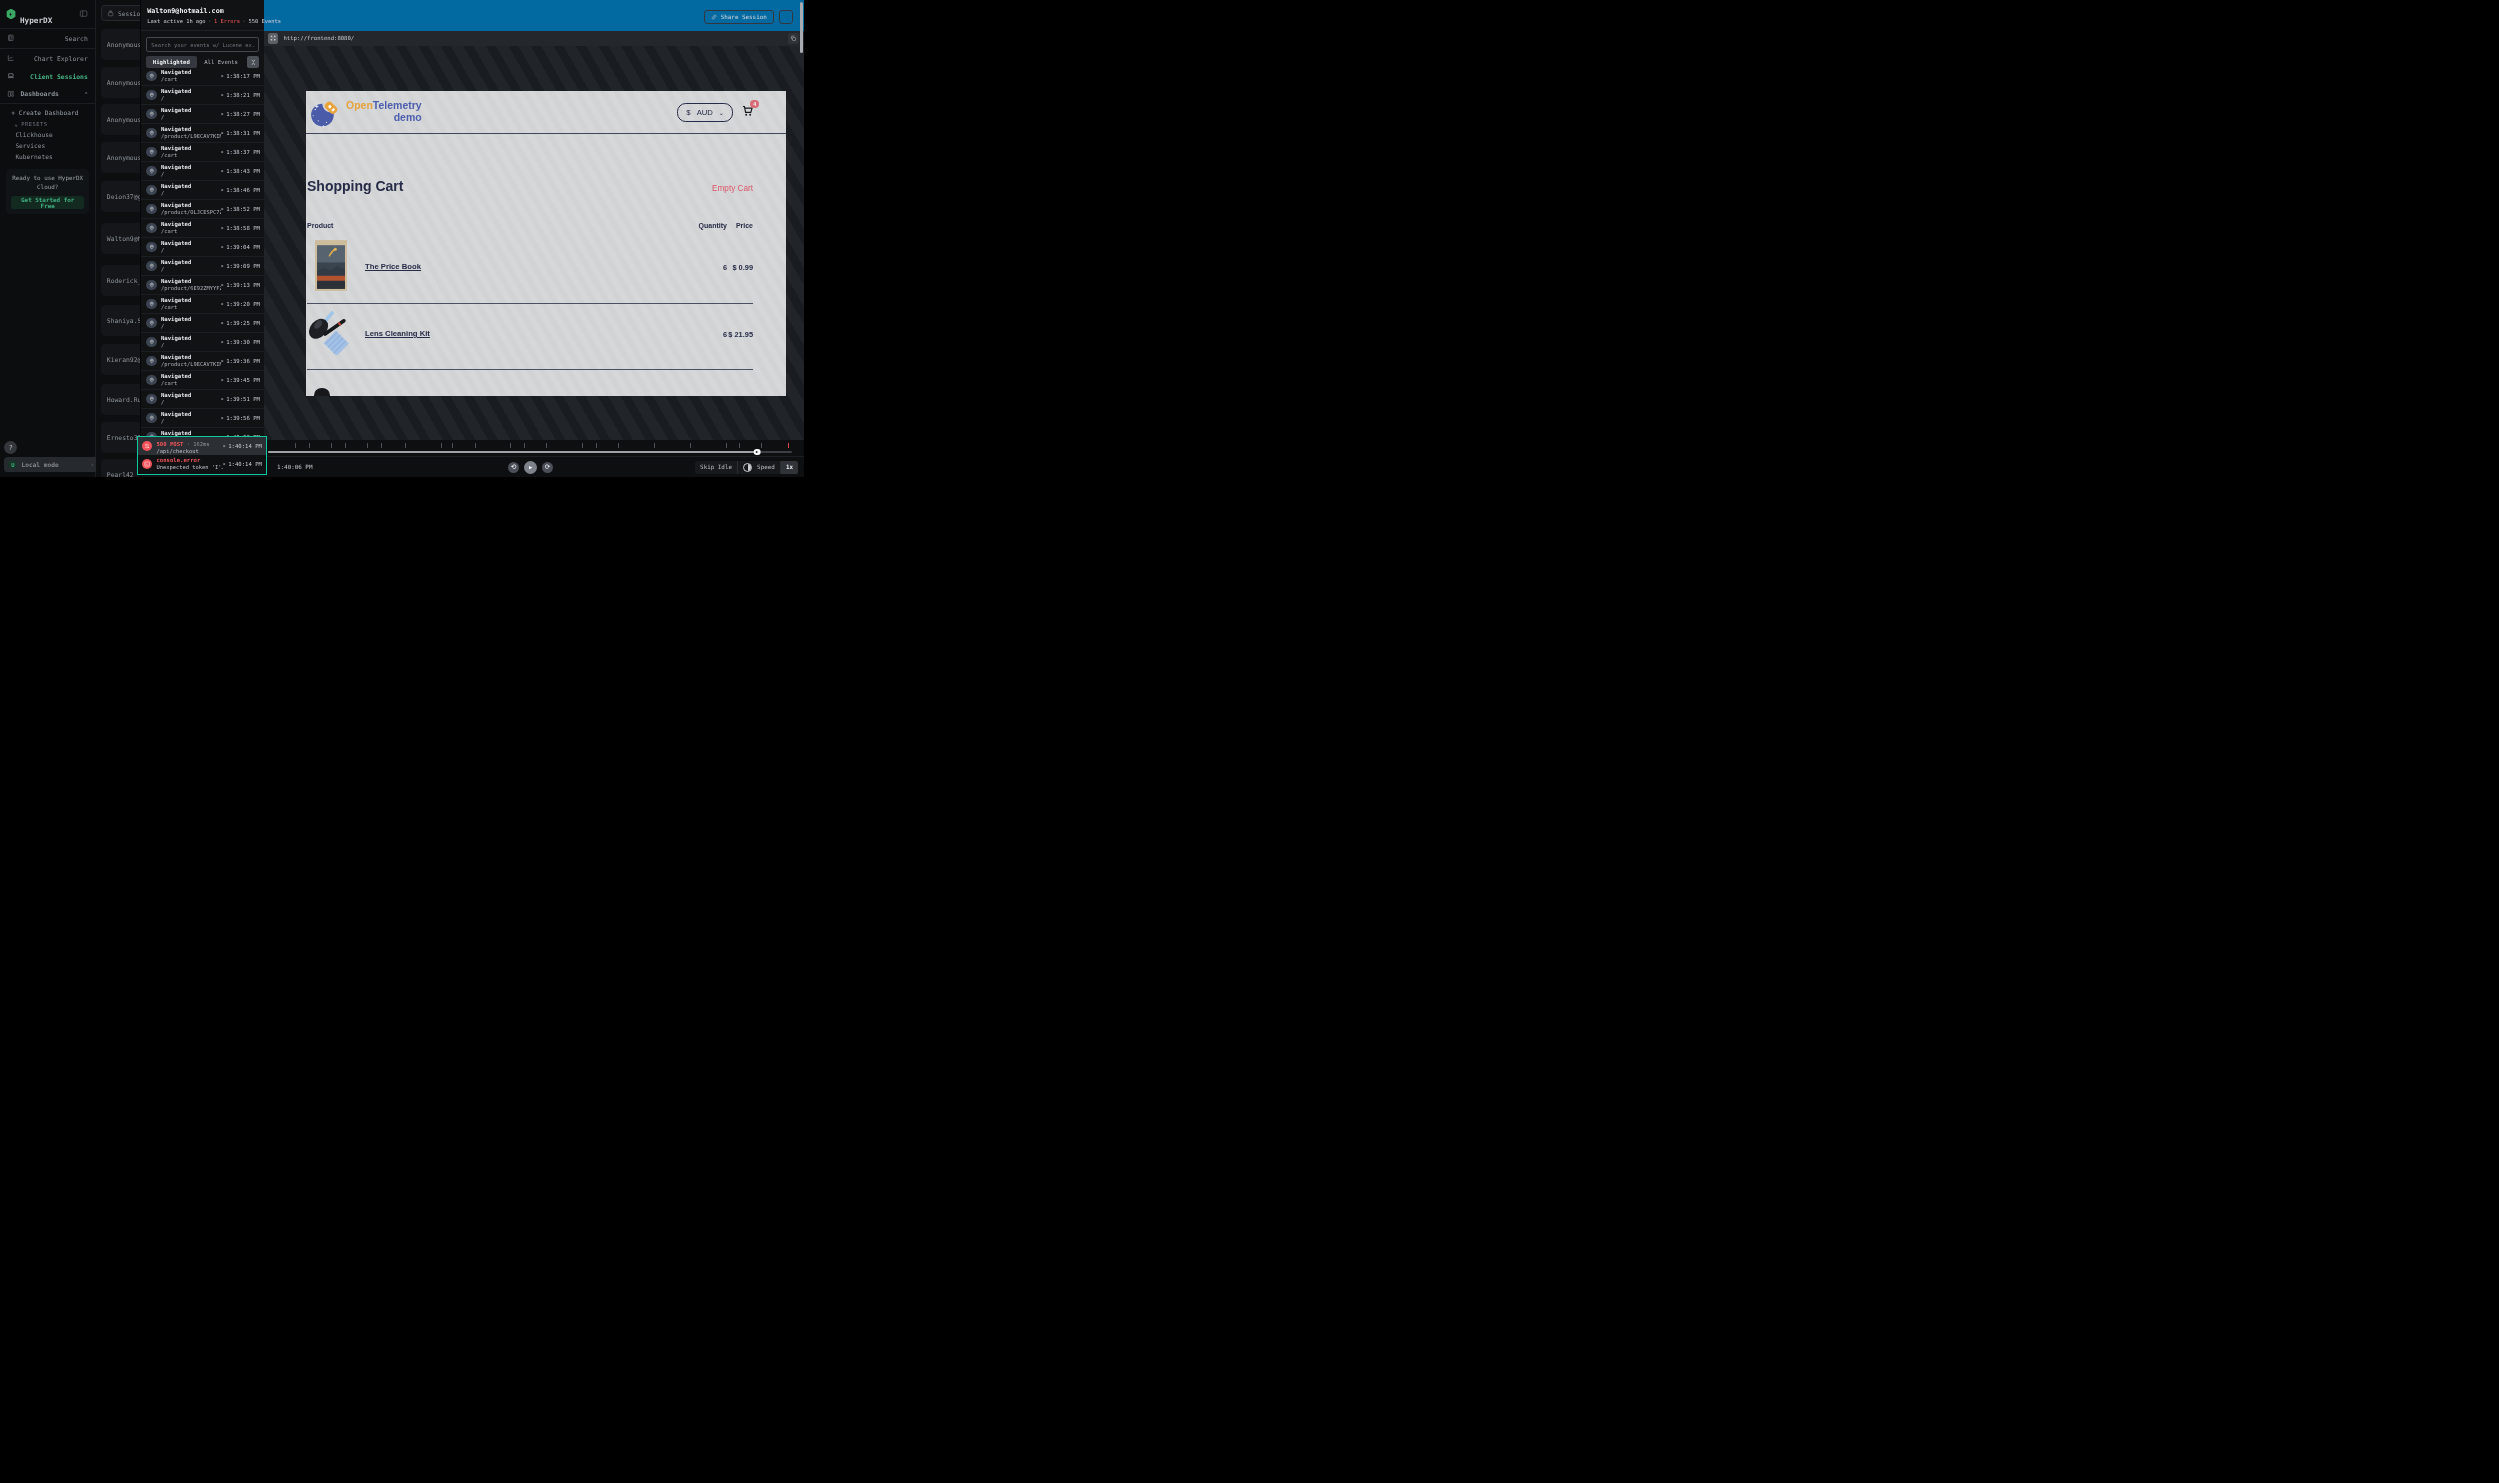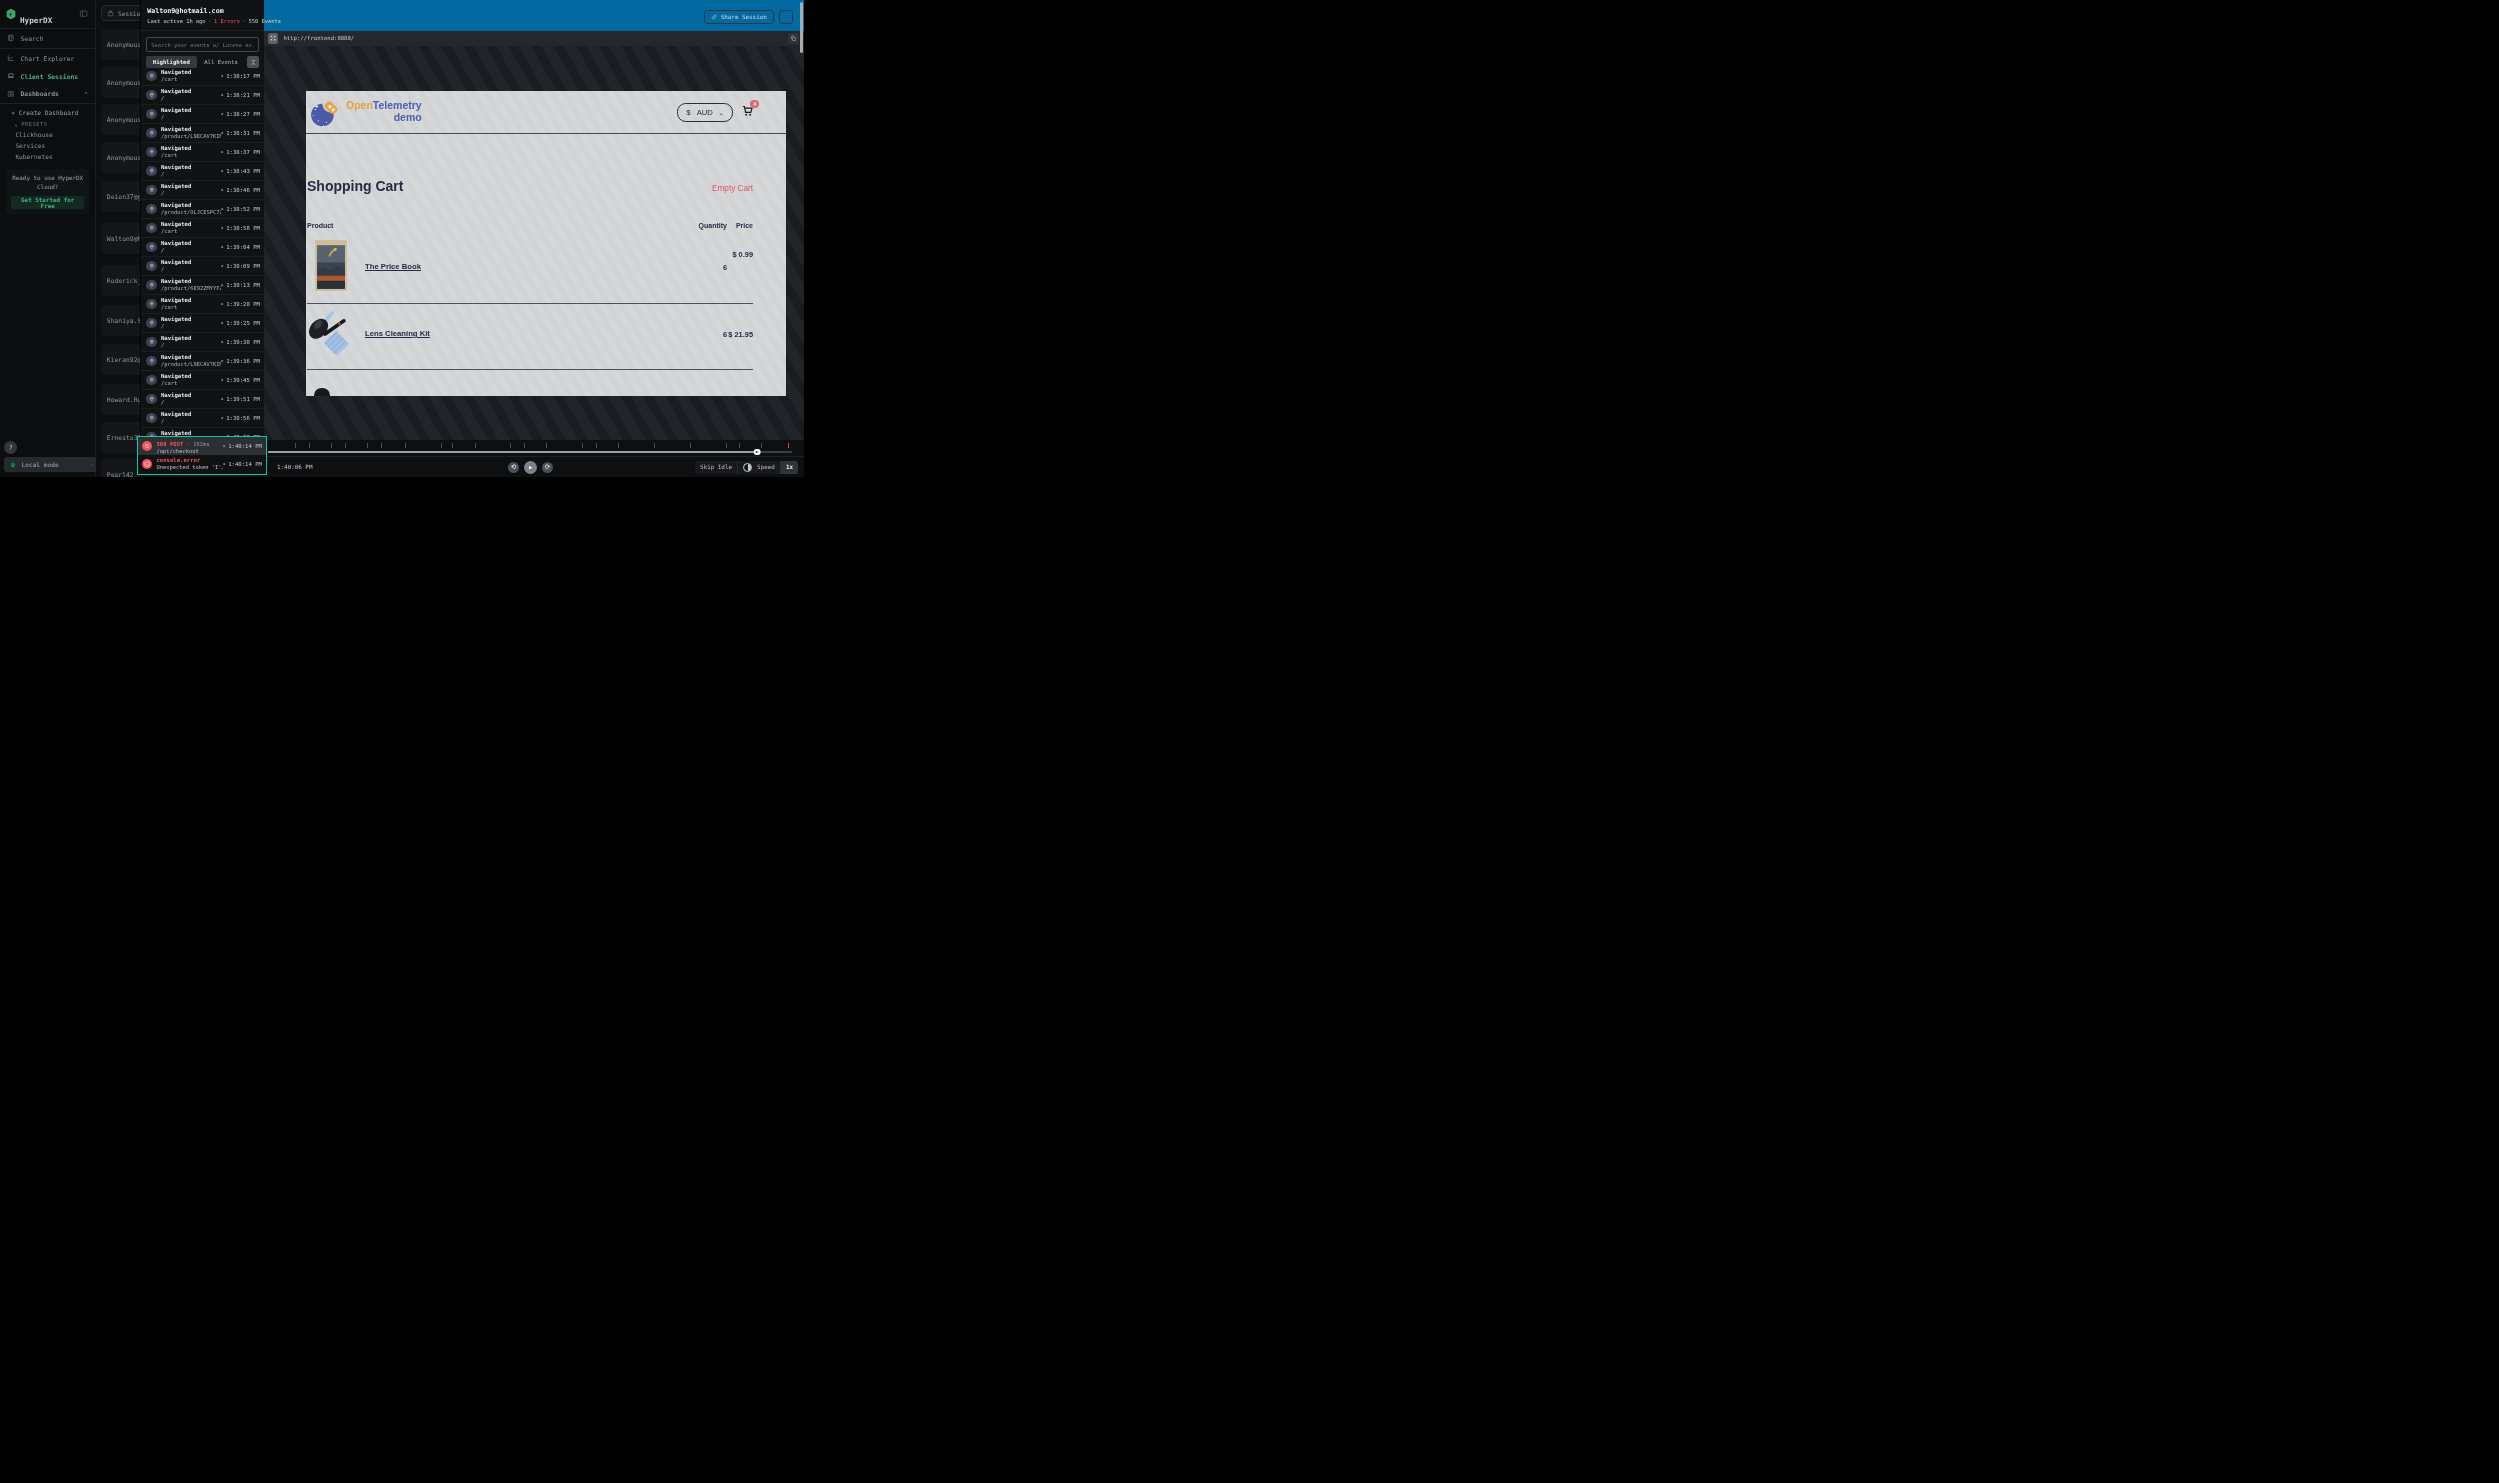--- a/index.html
+++ b/index.html
@@ -7,21 +7,21 @@
        font-family:"DejaVu Sans Mono","Liberation Mono",monospace;-webkit-font-smoothing:antialiased;}
   svg{display:block;}
 
   
   .sidebar{position:absolute;left:0;top:0;bottom:0;width:95px;background:#0b0d0e;border-right:0.5px solid #1c1f22;}
   .logo-row{height:28px;display:flex;align-items:center;padding:0 6.2px;border-bottom:0.5px solid #1c1f22;}
   .logo-hex{width:9.7px;height:10.8px;background:#3aa765;clip-path:polygon(50% 0,95% 25%,95% 75%,50% 100%,5% 75%,5% 25%);
             display:flex;align-items:center;justify-content:center;}
   .brand{margin-left:4.1px;font-size:7.7px;font-weight:bold;color:#c9ced4;flex:1;margin-top:12px;}
   .panel-toggle{width:10.3px;height:10.3px;color:#5d6269;cursor:pointer;}
-  .nav-item{display:flex;align-items:center;gap:5.1px;padding:0 7.2px;color:#8d939b;font-size:6.4px;cursor:pointer;}
+  .nav-item{display:flex;align-items:center;gap:5.1px;padding:0 7.2px;color:#8d939b;font-size:6.4px;cursor:pointer;justify-content:space-between;}
   .nav-item .nico{width:8.2px;height:8.2px;color:#7c828a;}
   .ni-search{height:19px;border-bottom:0.5px solid #1c1f22;}
   .ni-chart{height:19px;}
   .ni-client{height:17px;color:#45b384;font-weight:bold;}
   .ni-client .nico{color:#9fa5ad;}
   .ni-dash{height:18px;border-bottom:0.5px solid #1c1f22;font-weight:bold;}
   .ni-dash .spring{flex:1;}
   .chev{font-size:5.6px;color:#8d939b;}
   .sub-create{padding:5.1px 0 0 11.3px;color:#9aa0a8;font-size:6.2px;cursor:pointer;}
   .presets-row{display:flex;align-items:center;gap:3.1px;padding:5.1px 0 0 14.4px;color:#6f7680;font-size:5.4px;letter-spacing:0.5px;cursor:pointer;}
@@ -757,21 +757,21 @@
               <rect x="4" y="44" width="55" height="26" fill="#39444f"></rect>
               <rect x="4" y="66" width="55" height="18" fill="#b35430"></rect>
               <rect x="4" y="80" width="55" height="16" fill="#2c3138"></rect>
               <path d="M40 18q-8 4-12 14" stroke="#d9a94f" stroke-width="3" fill="none"></path>
               <circle cx="40" cy="18" r="3" fill="#e3b55c"></circle>
               <path d="M4 62l14-8 12 6 14-9 15 7v12H4z" fill="#313b46"></path>
             </svg>
           </span>
           <span class="dp-name" style="top:28px">The Price Book</span>
           <span class="dp-qty" style="top:29px">6</span>
-          <span class="dp-price" style="top:16px">$ 0.99</span>
+          <span class="dp-price" style="top:29px">$ 0.99</span>
         </div>
 
         <div class="dp-row dp-row2">
           <span class="dp-img2">
             <svg width="47" height="44" viewBox="0 0 92 85">
               <g transform="rotate(40 30 30)">
                 <rect x="24" y="-6" width="7" height="26" rx="3" fill="#9fc6e8"></rect>
                 <ellipse cx="27" cy="38" rx="16" ry="22" fill="#1d1f24"></ellipse>
                 <ellipse cx="21" cy="32" rx="6" ry="10" fill="#3a3d44"></ellipse>
               </g>

